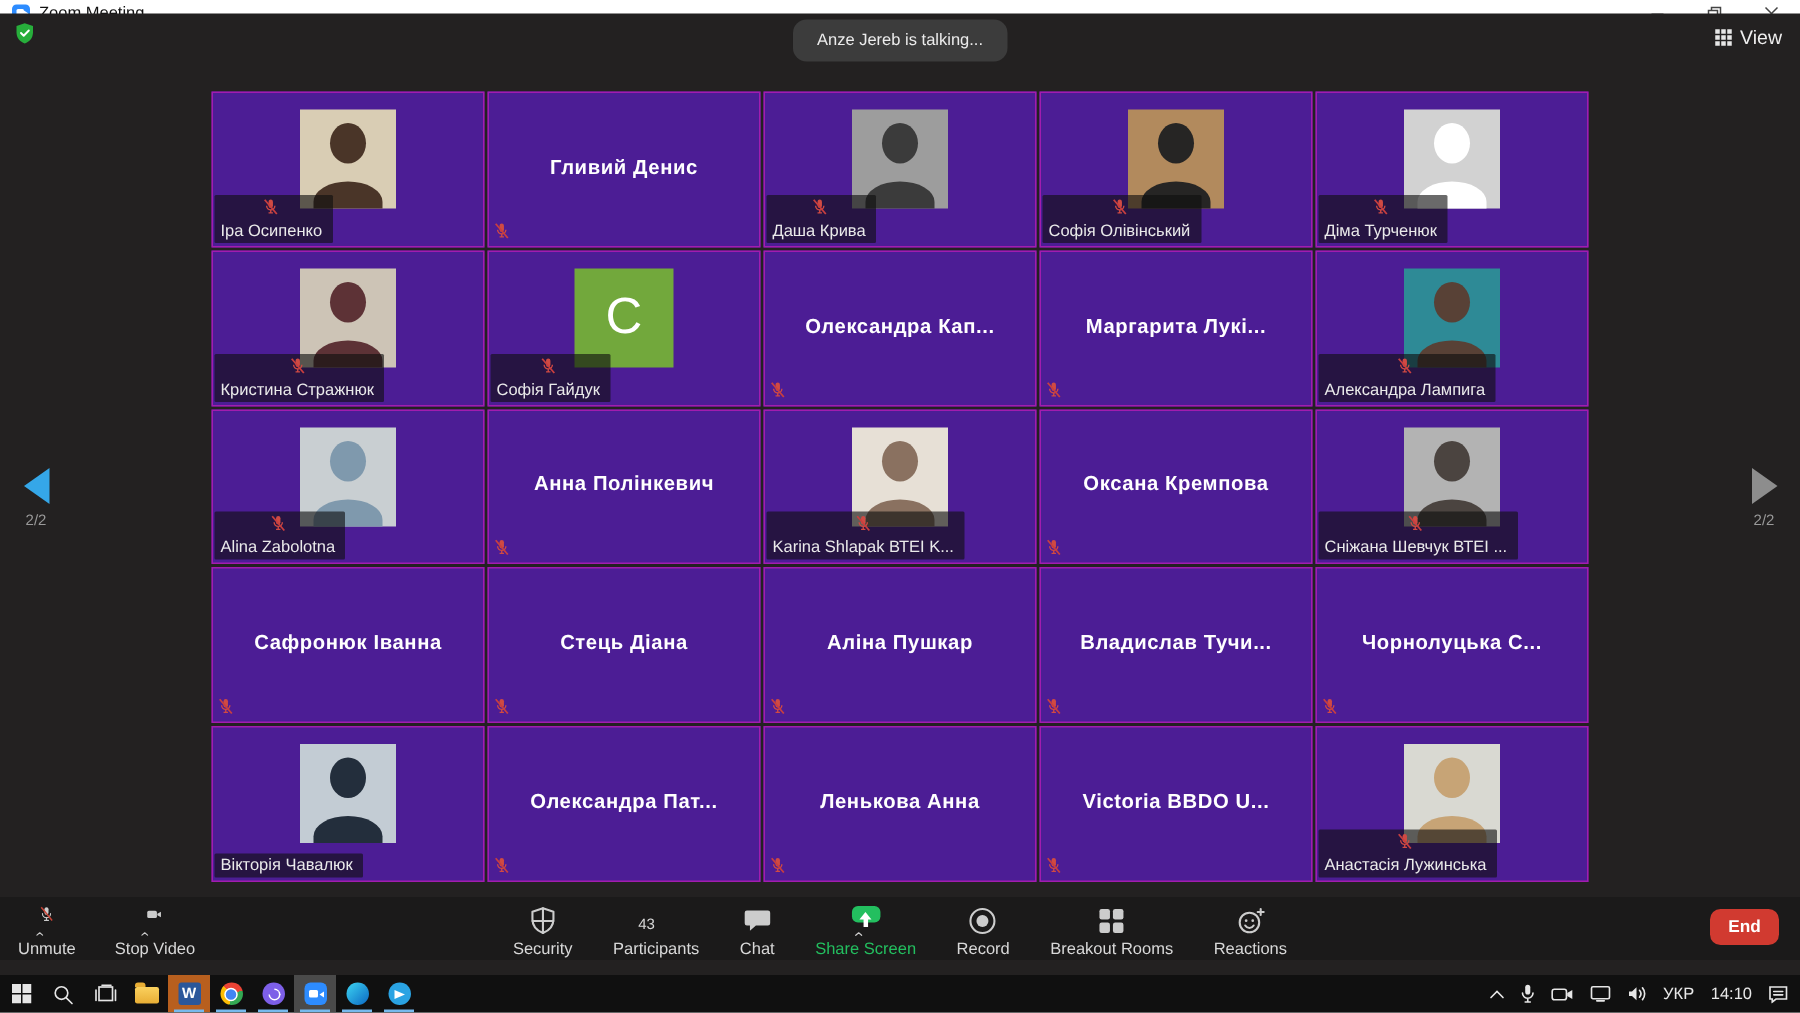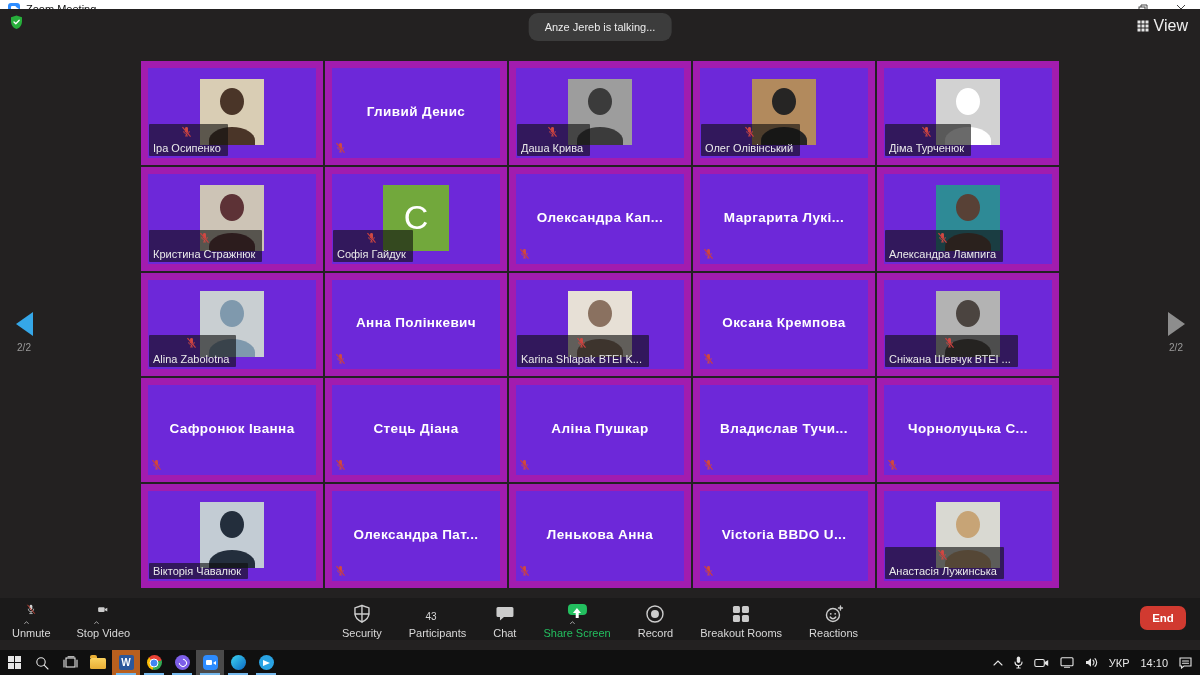--- a/index.html
+++ b/index.html
@@ -15,25 +15,25 @@
   .titlebar .t-title { font-size:11px; color:#111; }
   .win-controls { position:absolute; right:0; top:0; height:18px; display:flex; }
   .win-btn { width:38px; height:18px; display:flex; align-items:center; justify-content:center; color:#444; font-size:11px; cursor:default; }
   .win-btn svg { stroke:#444; }
 
   
   .meeting { position:absolute; left:0; top:9px; width:1200px; height:631px; background:#232121; }
 
   .shield-badge { position:absolute; left:10px; top:6px; }
   .toast { position:absolute; left:50%; top:4px; transform:translateX(-50%); background:#3c3c3c; color:#ececec; font-size:11px; padding:8px 16px; border-radius:9px; white-space:nowrap; }
-  .view-ctl { position:absolute; right:12px; top:8px; display:flex; align-items:center; gap:5px; color:#efefef; font-size:16px; cursor:default;justify-content:space-between; }
+  .view-ctl { position:absolute; right:12px; top:8px; display:flex; align-items:center; gap:5px; color:#efefef; font-size:13px; cursor:default;justify-content:space-between; }
 
   
   .grid { position:absolute; left:141px; top:52px; width:918px; height:527px; display:grid; grid-template-columns:repeat(5,1fr); grid-template-rows:repeat(5,1fr); gap:2px; }
-  .tile { position:relative; background:#6d28d9; border:7px solid #a21caf; overflow:hidden; }
+  .tile { position:relative; background:#4c1d95; border:1px solid #a21caf; overflow:hidden; }
   .tile-photo { position:absolute; left:50%; top:11px; transform:translateX(-50%); width:64px; height:66px; background:var(--pbg,#888); overflow:hidden; }
   .tile-photo .head { position:absolute; left:50%; top:9px; transform:translateX(-50%); width:24px; height:27px; border-radius:50%; background:var(--pfg,#333); }
   .tile-photo .body { position:absolute; left:50%; bottom:-9px; transform:translateX(-50%); width:46px; height:27px; border-radius:50% 50% 0 0; background:var(--pfg,#333); }
   .tile-initial { position:absolute; left:50%; top:11px; transform:translateX(-50%); width:66px; height:66px; display:flex; align-items:center; justify-content:center; font-size:34px; color:#fff; }
   .tile-center-name { position:absolute; left:4px; right:4px; top:50%; transform:translateY(-62%); text-align:center; font-weight:bold; font-size:13.5px; color:#fff; letter-spacing:.4px; white-space:nowrap; overflow:hidden; }
   .tile-label { position:absolute; left:1px; bottom:2px; max-width:96%; display:flex; align-items:center; gap:4px; background:rgba(15,15,15,.62); padding:2px 7px 2px 4px; font-size:11px; color:#eaeaea; white-space:nowrap; overflow:hidden; border-radius:1px;flex-direction:column; }
   .tile-label.mic-only { background:transparent; padding:2px 2px; }
 
   
   .page-nav { position:absolute; width:40px; text-align:center; }
@@ -191,21 +191,21 @@
       <div class="body"></div>
     </div>
 
     <div class="tile-label">
       <svg class="mic-muted" width="11" height="12" viewBox="0 0 12 13">
         <rect x="4.4" y="1" width="3.2" height="6.2" rx="1.6" fill="#d04a43"></rect>
         <path d="M3 5.6c0 1.7 1.35 3 3 3s3-1.3 3-3" stroke="#d04a43" stroke-width="1" fill="none"></path>
         <path d="M6 8.6v1.9M4.4 10.8h3.2" stroke="#d04a43" stroke-width="1"></path>
         <path d="M1.6 1.2l8.8 10.4" stroke="#c93f3f" stroke-width="1.3"></path>
       </svg>
-      <span class="tile-name-text">Олег Олівінський</span>
+      <span class="tile-name-text">Софія Олівінський</span>
     </div>
   </div>
         <div class="tile">
     <div class="tile-photo" style="--pbg: #d2d2d2; --pfg: #ffffff;">
       <div class="head"></div>
       <div class="body"></div>
     </div>
 
     <div class="tile-label">
       <svg class="mic-muted" width="11" height="12" viewBox="0 0 12 13">

